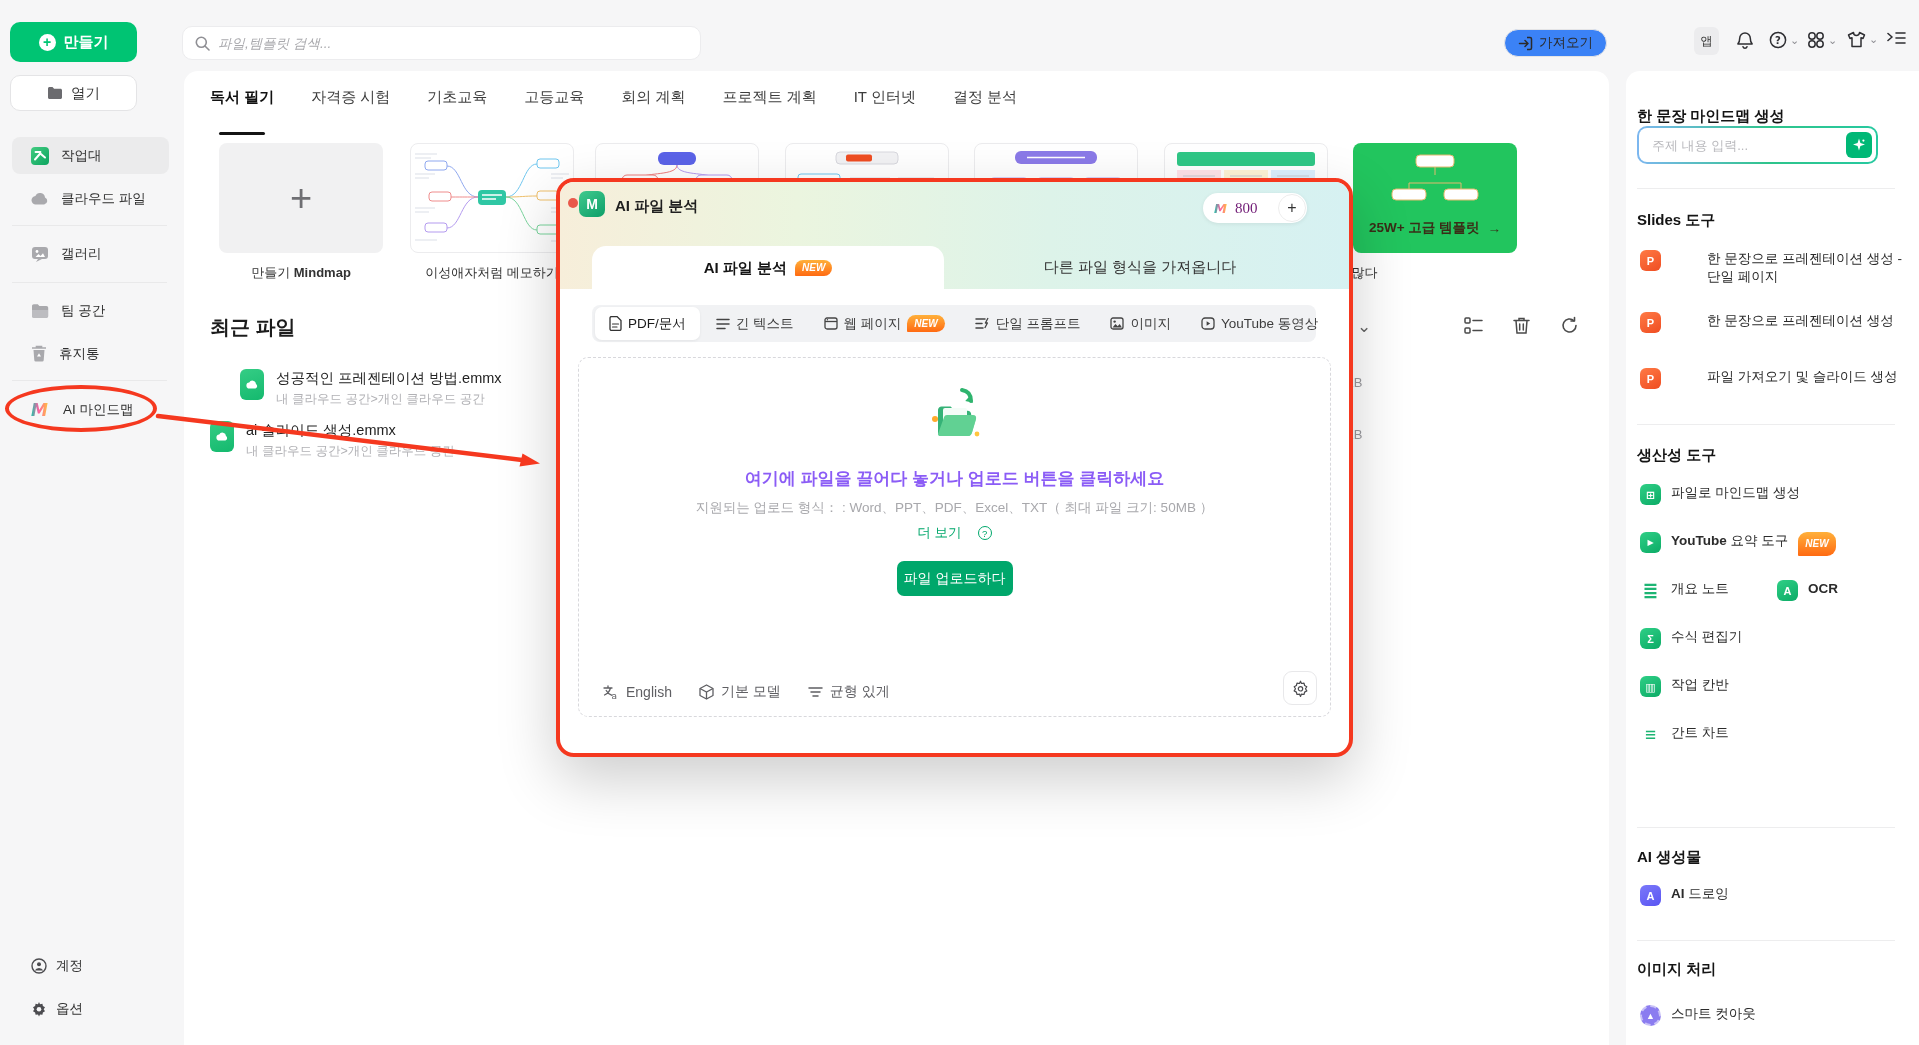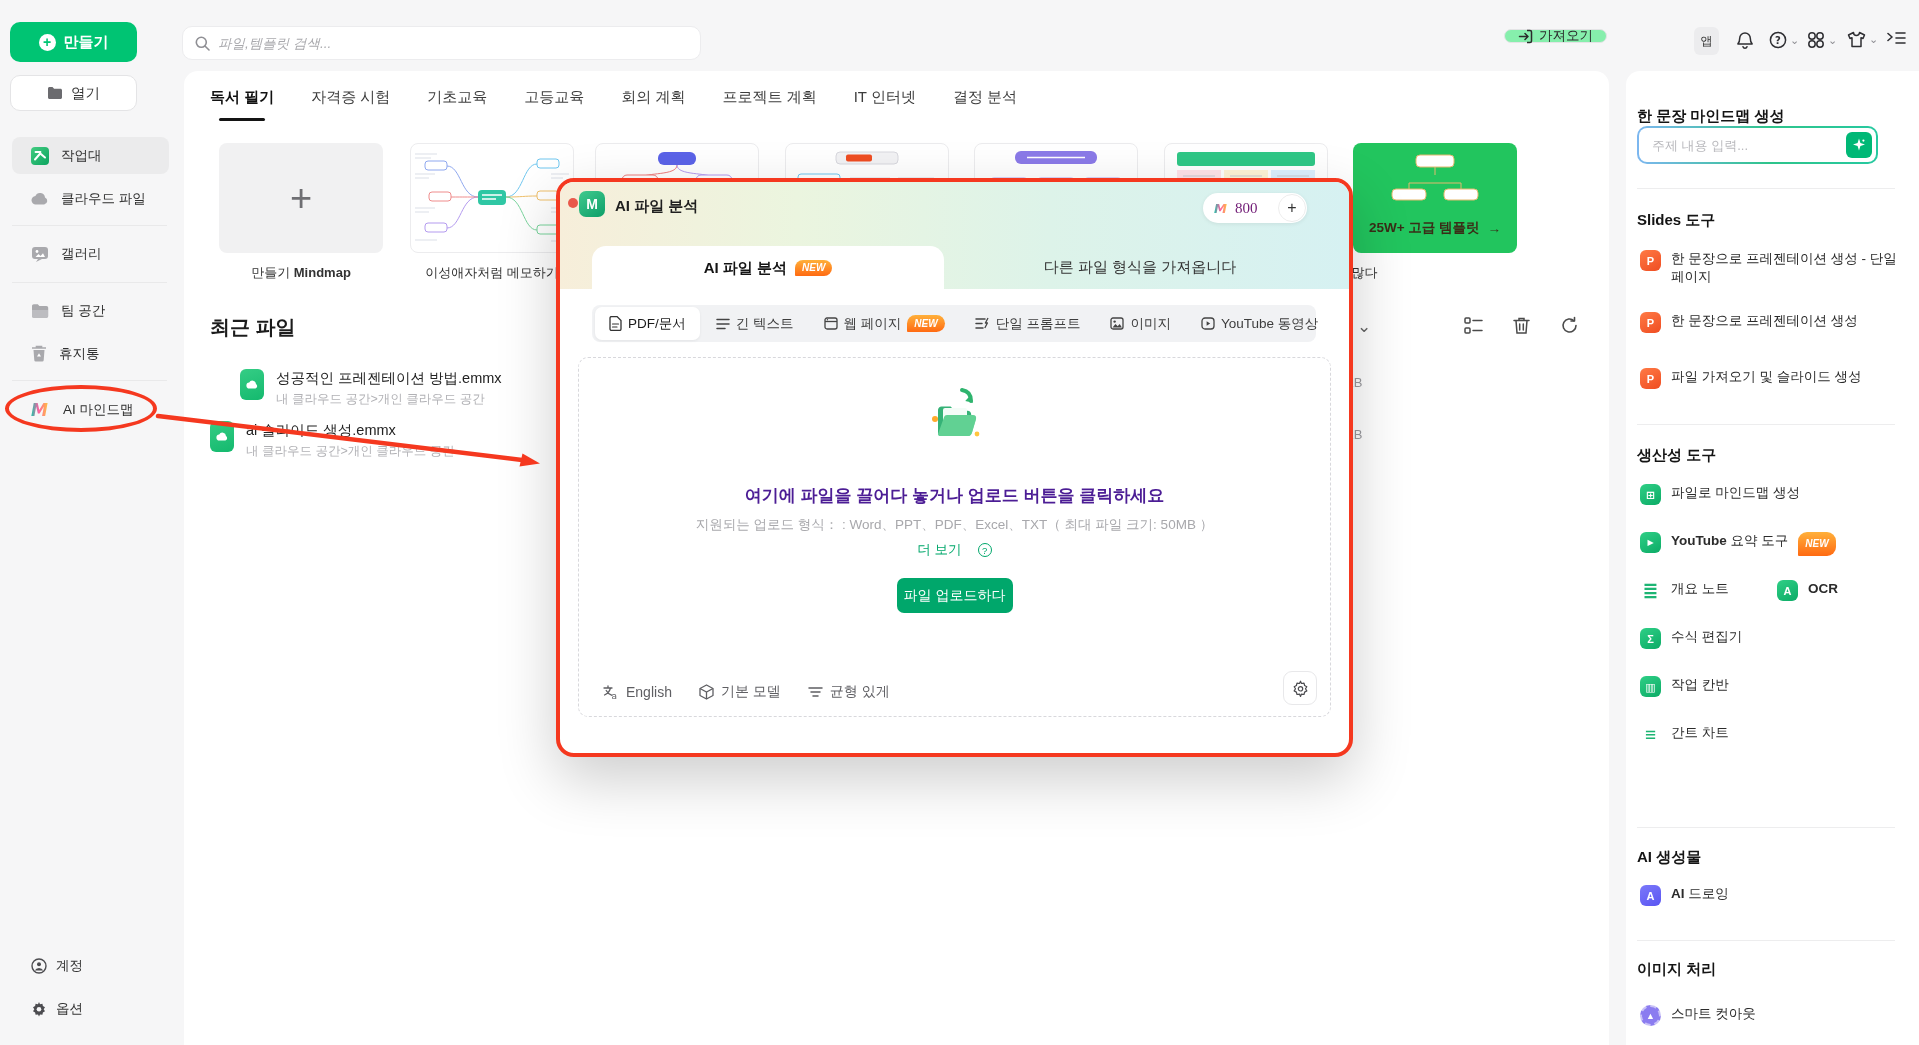--- a/index.html
+++ b/index.html
@@ -25,31 +25,31 @@
   .nav-item.active { background:#ebebec; }
   .nav-divider { left:12px; width:155px; height:1px; background:#e9e9ea; }
   .side-bottom { left:31px; display:flex; align-items:center; gap:9px; font-size:13.5px; color:#333; cursor:pointer; }
 
   
   .searchbox { left:182px; top:26px; width:519px; height:34px; background:#fff; border:1px solid #ececee;
     border-radius:10px; display:flex; align-items:center; gap:8px; padding:0 12px; }
   .searchbox input { border:none; outline:none; flex:1; font-size:13.5px; color:#333; background:transparent;
     font-family:inherit;font-style:italic; }
   .searchbox input::placeholder { color:#a9a9ad; }
-  .import-pill { left:1504px; top:29px; height:14px; padding:0 13px; background:#86efac; border:1px solid #e4e4e6;
+  .import-pill { left:1504px; top:29px; height:28px; padding:0 13px; background:#3b82f6; border:1px solid #e4e4e6;
     border-radius:15px; display:flex; align-items:center; gap:6px; font-size:13.5px; color:#2b2b2b; cursor:pointer; }
   .app-badge { left:1694px; top:27px; width:25px; height:28px; background:#ececee; border-radius:6px;
     display:flex; align-items:center; justify-content:center; font-size:12px; color:#333; cursor:pointer; }
   .top-ic { top:31px; display:flex; align-items:center; gap:3px; color:#2f2f2f; cursor:pointer; }
   .caret { font-size:11px; color:#8d8d92; line-height:1; }
 
   
   .main-card { left:184px; top:71px; width:1425px; height:974px; background:#fff; border-radius:14px 14px 0 0; }
   .main-tabs { left:210px; top:88px; display:flex; gap:37px; font-size:15px; color:#3c3c3c; }
-  .main-tab { position:relative; padding-bottom:14px; cursor:pointer; white-space:nowrap; }
+  .main-tab { position:relative; padding-bottom:28px; cursor:pointer; white-space:nowrap; }
   .main-tab.active { color:#111; font-weight:700; }
   .main-tab.active::after { content:""; position:absolute; left:50%; transform:translateX(-50%);
     bottom:0; width:46px; height:3.5px; background:#141414; border-radius:2px; }
   .thumb { top:143px; width:164px; height:110px; background:#fff; border:1px solid #ececee; border-radius:8px;
     overflow:hidden; cursor:pointer; }
   .thumb.create { background:#f1f1f2; border:none; display:flex; align-items:center; justify-content:center; }
   .thumb.create .big-plus { font-size:38px; color:#6f6f73; font-weight:300; line-height:1; }
   .thumb.premium { background:#22c55e; border:none; }
   .caption { top:264px; font-size:13px; color:#333; text-align:center; white-space:nowrap; }
   .recent-title { left:210px; top:314px; font-size:20px; font-weight:700; color:#1c1c1c; }
@@ -86,21 +86,21 @@
     align-items:center; justify-content:center; font-size:15px; font-weight:500; color:#333; cursor:pointer; }
   .new-badge { display:inline-block; background:linear-gradient(180deg,#ffb03a,#ff6a12); color:#fff;
     font-size:10px; font-style:italic; font-weight:700; padding:2.5px 7px 3px; border-radius:9px 9px 9px 1px; }
   .subtabs { position:absolute; left:32px; top:123px; width:724px; height:37px; background:#f1f2f4;
     border-radius:8px; display:flex; align-items:center; padding:2px 3px; gap:2px; }
   .subtab { height:33px; display:flex; align-items:center; justify-content:center; gap:6px; padding:0 14px;
     font-size:13.5px; color:#3d3d3d; border-radius:7px; cursor:pointer; white-space:nowrap; }
   .subtab.active { background:#fff; box-shadow:0 1px 3px rgba(0,0,0,.06); color:#1b1b1b; }
   .dropzone { position:absolute; left:18px; top:175px; width:753px; height:360px; border:1.5px dashed #d8d8dc;
     border-radius:10px; display:flex; flex-direction:column; align-items:center; }
-  .dz-title { margin-top:32px; font-size:17px; font-weight:700; color:#4c1d95; }
+  .dz-title { margin-top:15px; font-size:17px; font-weight:700; color:#8b5cf6; }
   .dz-formats { margin-top:9px; font-size:13.5px; color:#a8a8ac; }
   .dz-more { margin-top:7px; display:flex; align-items:center; gap:16px; font-size:13.5px; color:#00a76b; cursor:pointer; }
   .q-circle { width:14px; height:14px; border:1.3px solid #00a76b; border-radius:50%; font-size:9.5px;
     display:flex; align-items:center; justify-content:center; color:#00a76b; }
   .upload-btn { margin-top:19px; width:116px; height:35px; background:#00a76b; color:#fff; border:none;
     border-radius:7px; font-size:14px; font-family:inherit; cursor:pointer; }
   .dz-footer { position:absolute; left:24px; bottom:15px; display:flex; align-items:center; gap:27px; }
   .dz-opt { display:flex; align-items:center; gap:7px; font-size:14px; color:#5f5f63; cursor:pointer; }
   .gear-btn { position:absolute; right:13px; bottom:11px; width:34px; height:34px; border:1px solid #e8e8ea;
     border-radius:9px; background:#fff; display:flex; align-items:center; justify-content:center; cursor:pointer; }
@@ -123,21 +123,21 @@
     display:flex; align-items:center; justify-content:center; cursor:pointer; flex:none; }
   .rp-divider { left:1637px; width:258px; height:1px; background:#ededee; }
   .rp-item { left:1640px; display:flex; align-items:flex-start; gap:10px; font-size:13.5px; color:#2b2b2b;
     cursor:pointer; line-height:18px; }
   .rp-ic { width:21px; height:21px; border-radius:6px; display:flex; align-items:center; justify-content:center;
     color:#fff; font-size:11px; font-weight:700; flex:none; }
   .ic-orange { background:linear-gradient(150deg,#ff7a45,#ef4d22); }
   .ic-green { background:linear-gradient(150deg,#2fcf86,#0cab66); }
   .ic-indigo { background:linear-gradient(150deg,#7b79fa,#5a55f2); }
   .ic-outline { background:none; color:#1db573; font-size:19px; font-weight:700; }
-  .rp-label-wrap { max-width:232px; }
+  .rp-label-wrap { max-width:232px;margin-left:36px; }
 </style>
 </head>
 <body>
 
 <button class="abs create-btn">
   <span class="create-plus">+</span>
   <span>만들기</span>
 </button>
 
 <button class="abs open-btn">

